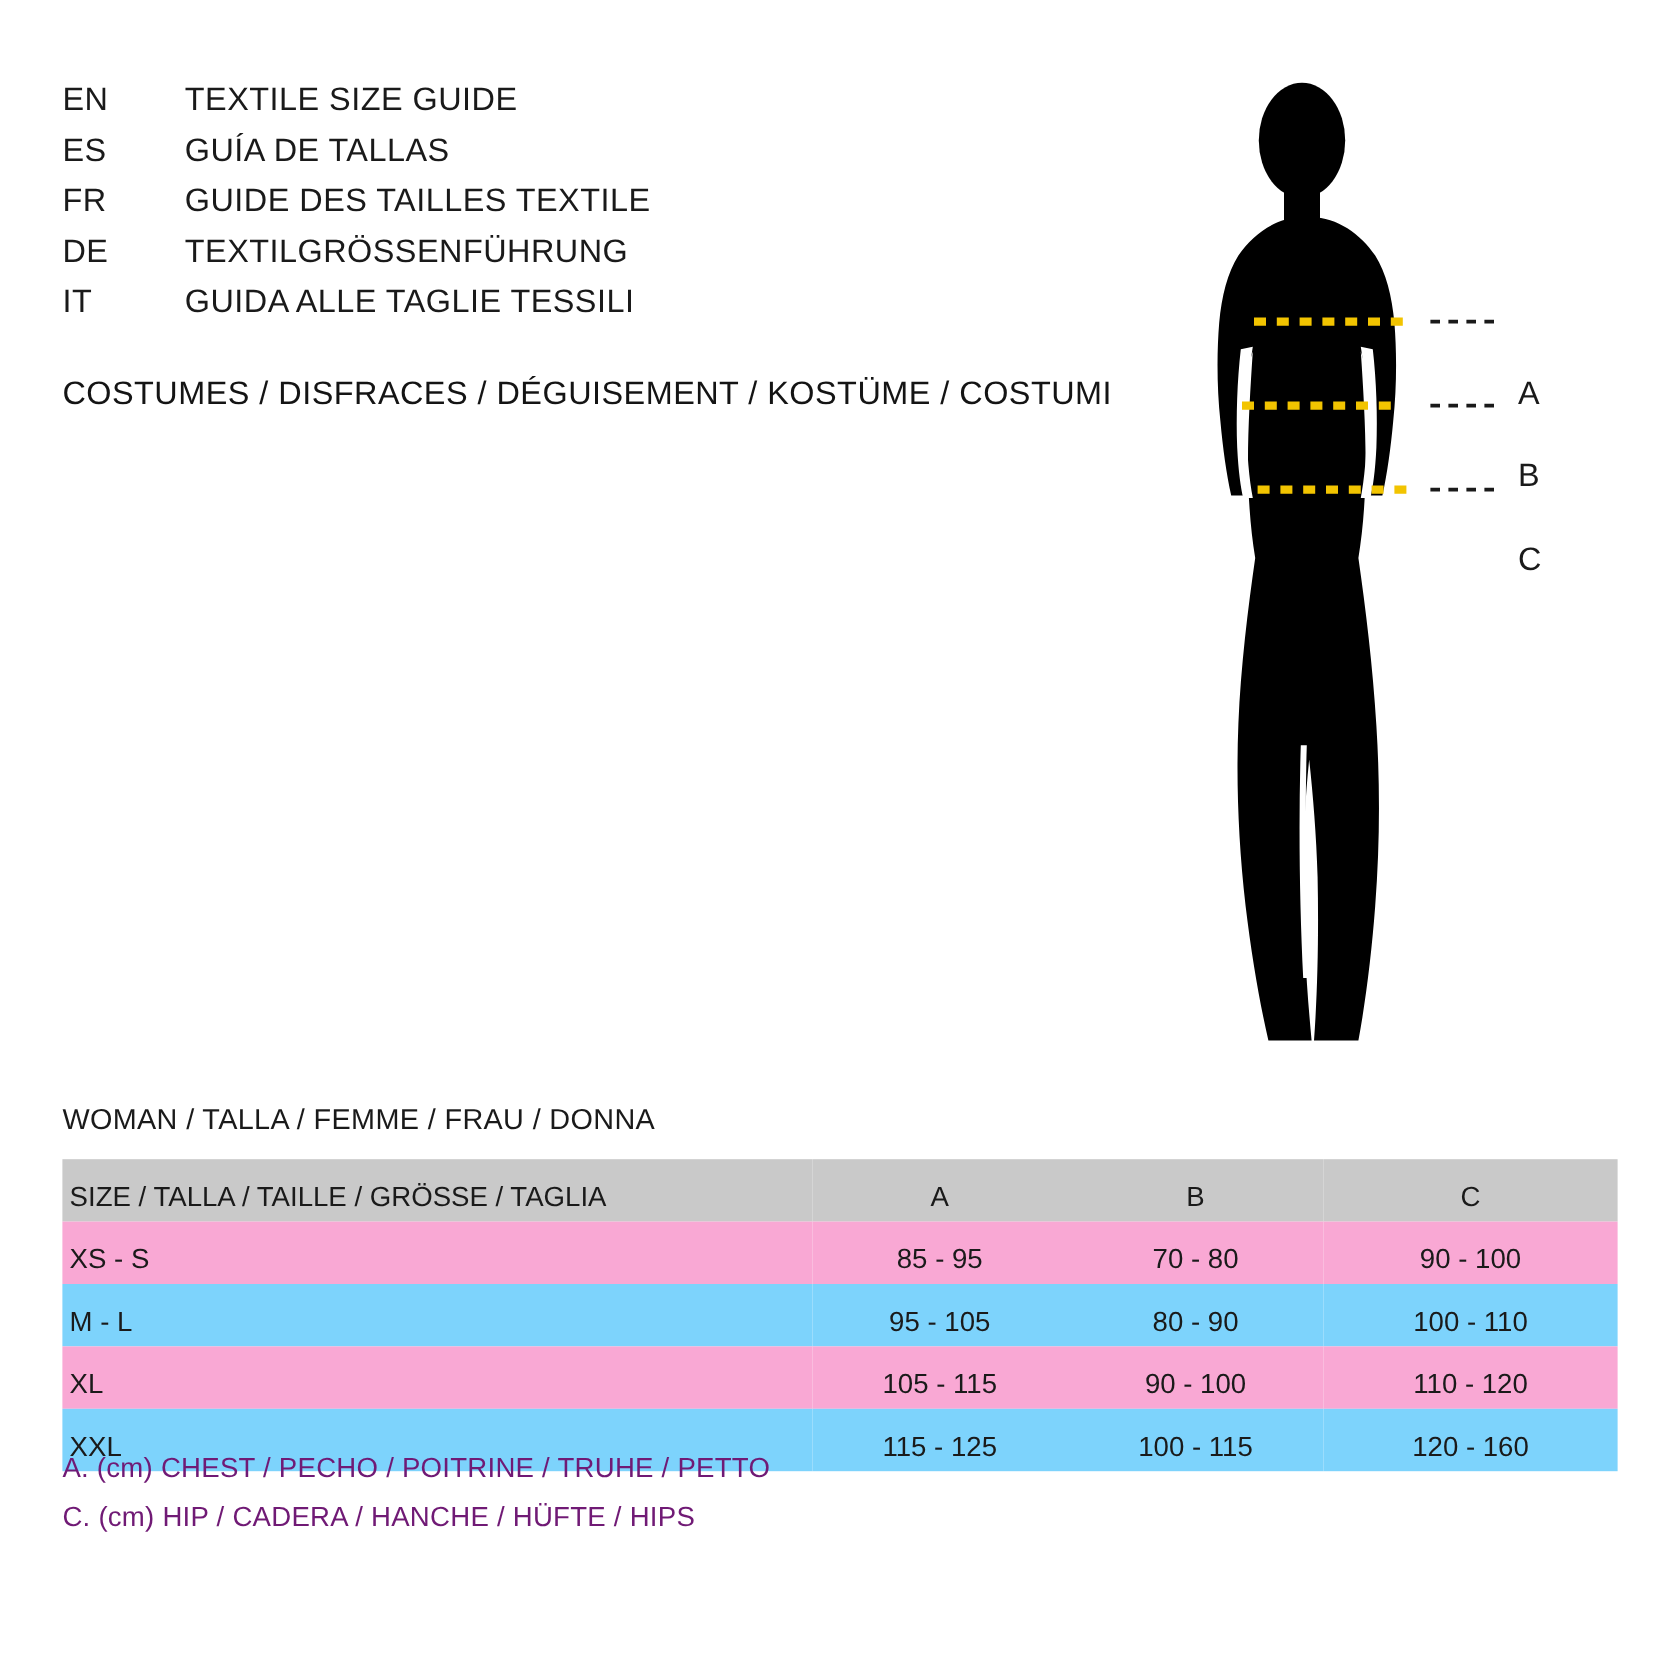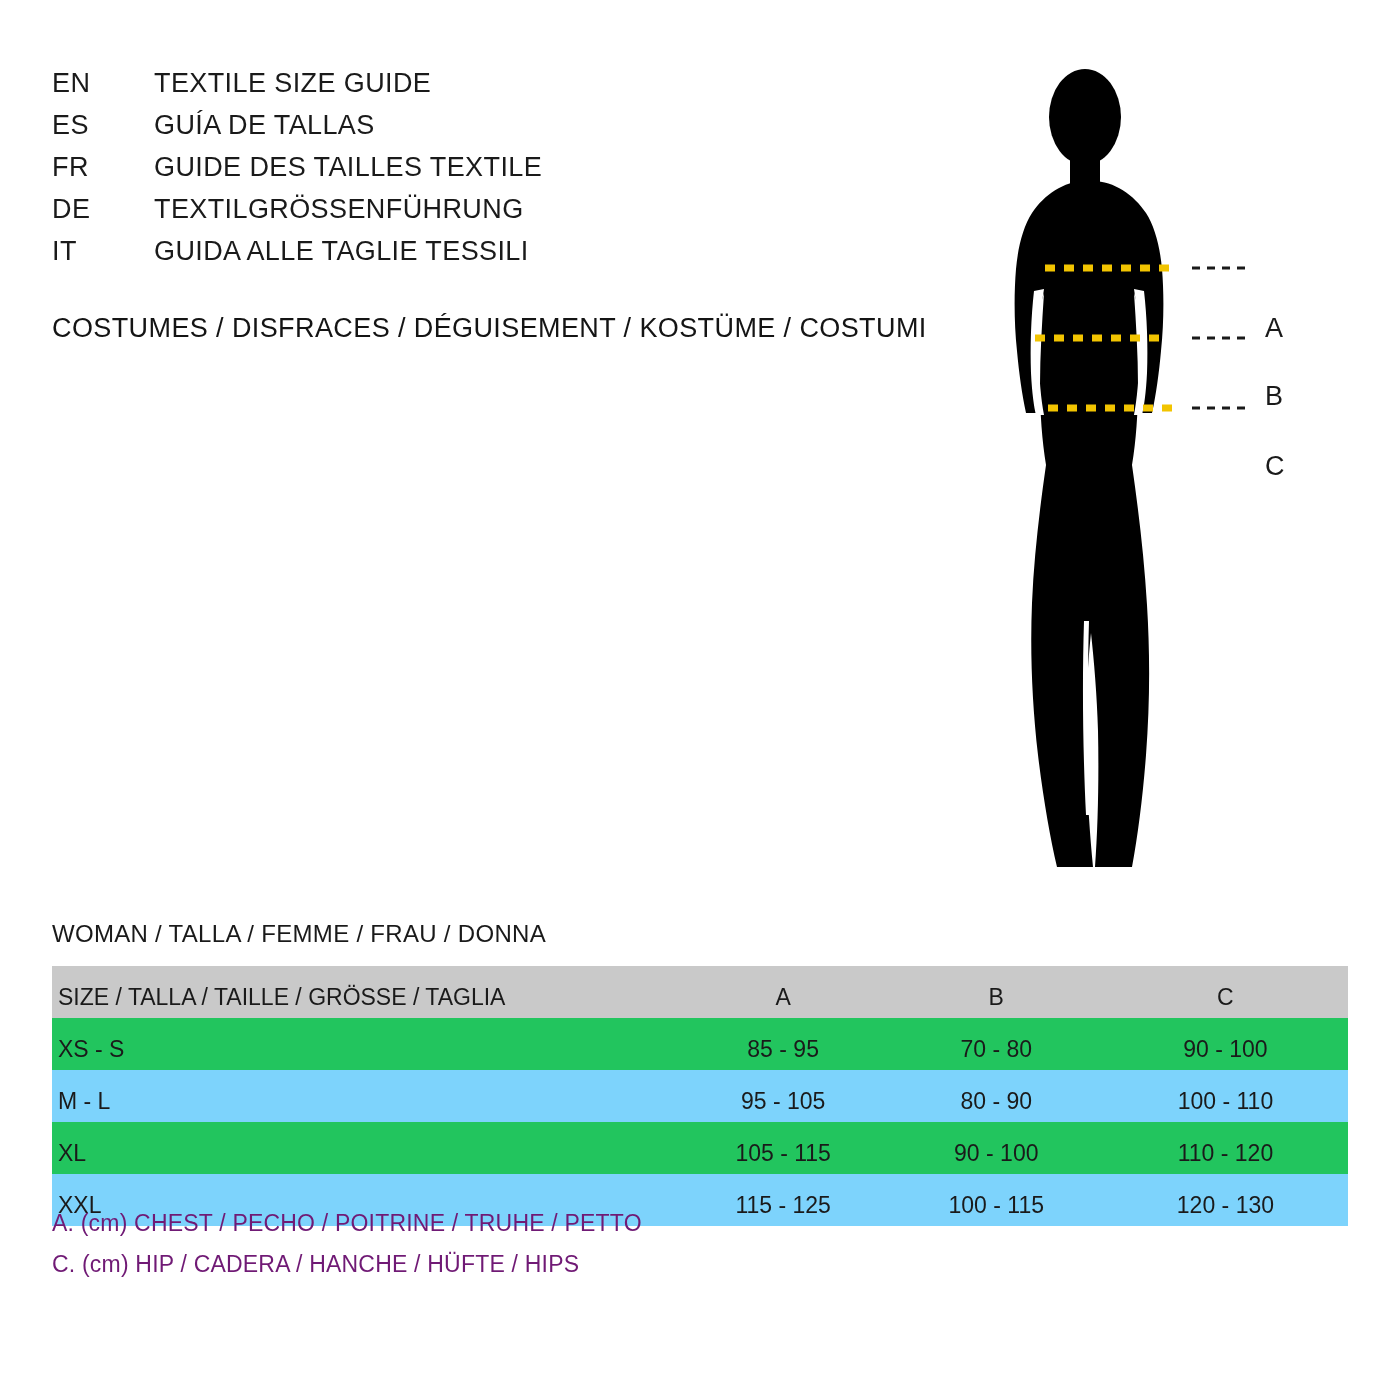--- a/index.html
+++ b/index.html
@@ -102,21 +102,21 @@
   table.size-table th.size-col,
   table.size-table td.size-col {
     text-align: left;
     padding-left: 6px;
     width: 580px;
   }
   table.size-table th {
     background: #c9c9c9;
   }
   table.size-table tr.odd td {
-    background: #22c55e;
+    background: #f9a8d4;
   }
   table.size-table tr.even td {
     background: #7dd3fc;
   }
   .col-a { width: 200px; }
   .col-b { width: 200px; }
   .col-c { width: 230px; }
 
   
   .legend {
@@ -260,21 +260,21 @@
     <tr class="odd">
       <td class="size-col">XL</td>
       <td class="col-a">105 - 115</td>
       <td class="col-b">90 - 100</td>
       <td class="col-c">110 - 120</td>
     </tr>
     <tr class="even">
       <td class="size-col">XXL</td>
       <td class="col-a">115 - 125</td>
       <td class="col-b">100 - 115</td>
-      <td class="col-c">120 - 130</td>
+      <td class="col-c">120 - 160</td>
     </tr>
   </tbody>
 </table>
 
 <div class="legend">
   <div>A. (cm) CHEST / PECHO / POITRINE / TRUHE / PETTO</div>
   <div>C. (cm) HIP / CADERA / HANCHE / HÜFTE / HIPS</div>
 </div>
 
 </body></html>

